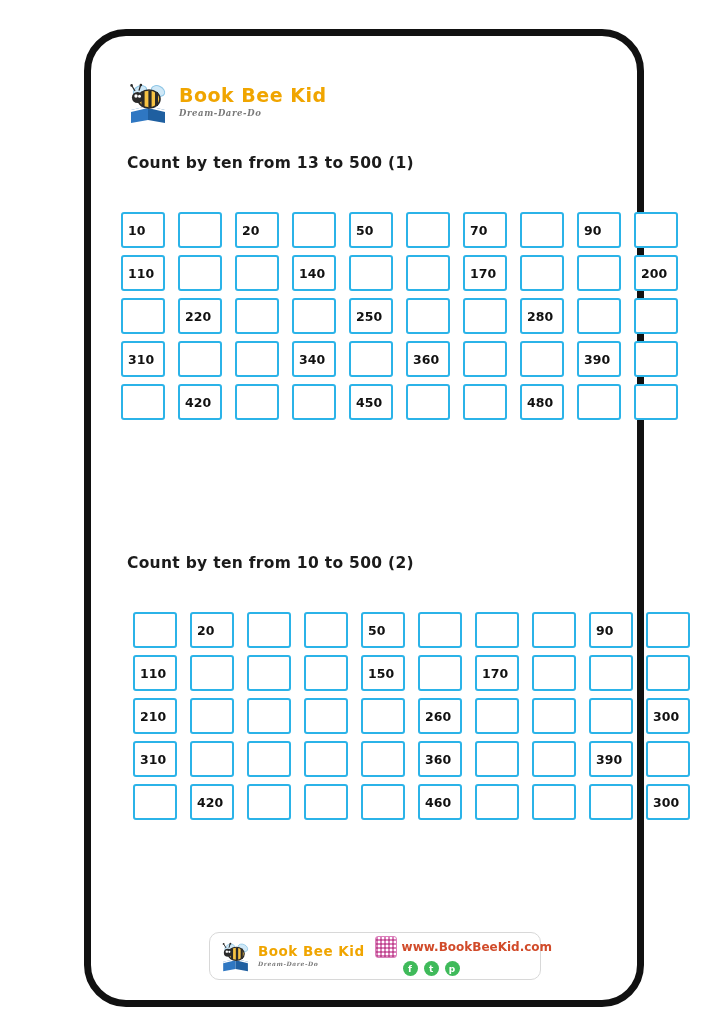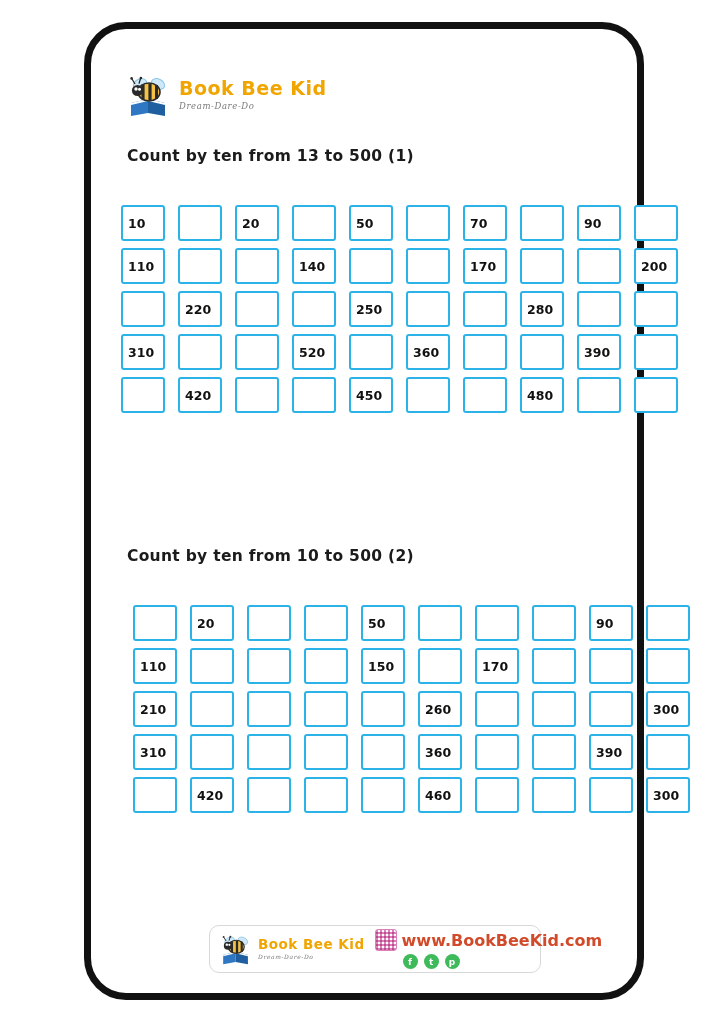--- a/index.html
+++ b/index.html
@@ -14,21 +14,21 @@
   .page {
     position: relative;
     width: 724px;
     height: 1024px;
     background: #ffffff;
     overflow: hidden;
   }
   .sheet {
     position: absolute;
     left: 84px;
-    top: 22px;
+    top: 29px;
     width: 560px;
     height: 978px;
     border: 7px solid #111111;
     border-radius: 42px;
     background: #ffffff;
   }
   
   .logo-block {
     position: absolute;
     left: 36px;
@@ -55,20 +55,21 @@
     letter-spacing: 0.5px;
     color: #f0a500;
   }
   .logo-sub {
     font-family: "DejaVu Serif", serif;
     font-size: 8.5px;
     font-style: italic;
     color: #7a7a7a;
     margin-top: 4px;
     letter-spacing: 0.6px;
+    font-weight: bold;
   }
   
   .section-title {
     position: absolute;
     font-family: "DejaVu Sans", sans-serif;
     font-size: 15.5px;
     font-weight: bold;
     color: #1b1b1b;
     letter-spacing: 0.3px;
   }
@@ -144,21 +145,21 @@
     border: 1px solid #d56ab0;
     border-radius: 3px;
     background:
       repeating-linear-gradient(90deg, #d56ab0 0 2px, #ffffff 2px 4px),
       repeating-linear-gradient(0deg, #d56ab0 0 2px, #ffffff 2px 4px);
     background-blend-mode: multiply;
     opacity: 0.85;
   }
   .footer-url {
     font-family: "DejaVu Sans", sans-serif;
-    font-size: 16px;
+    font-size: 12px;
     font-weight: bold;
     color: #d14b2a;
   }
   .socials {
     display: flex;
     gap: 6px;
     margin-left: 28px;
   }
   .social {
     width: 15px;
@@ -242,21 +243,21 @@
         <div class="cell blank"></div>
         <div class="cell">250</div>
         <div class="cell blank"></div>
         <div class="cell blank"></div>
         <div class="cell">280</div>
         <div class="cell blank"></div>
         <div class="cell blank"></div>
         <div class="cell">310</div>
         <div class="cell blank"></div>
         <div class="cell blank"></div>
-        <div class="cell">520</div>
+        <div class="cell">340</div>
         <div class="cell blank"></div>
         <div class="cell">360</div>
         <div class="cell blank"></div>
         <div class="cell blank"></div>
         <div class="cell">390</div>
         <div class="cell blank"></div>
         <div class="cell blank"></div>
         <div class="cell">420</div>
         <div class="cell blank"></div>
         <div class="cell blank"></div>

